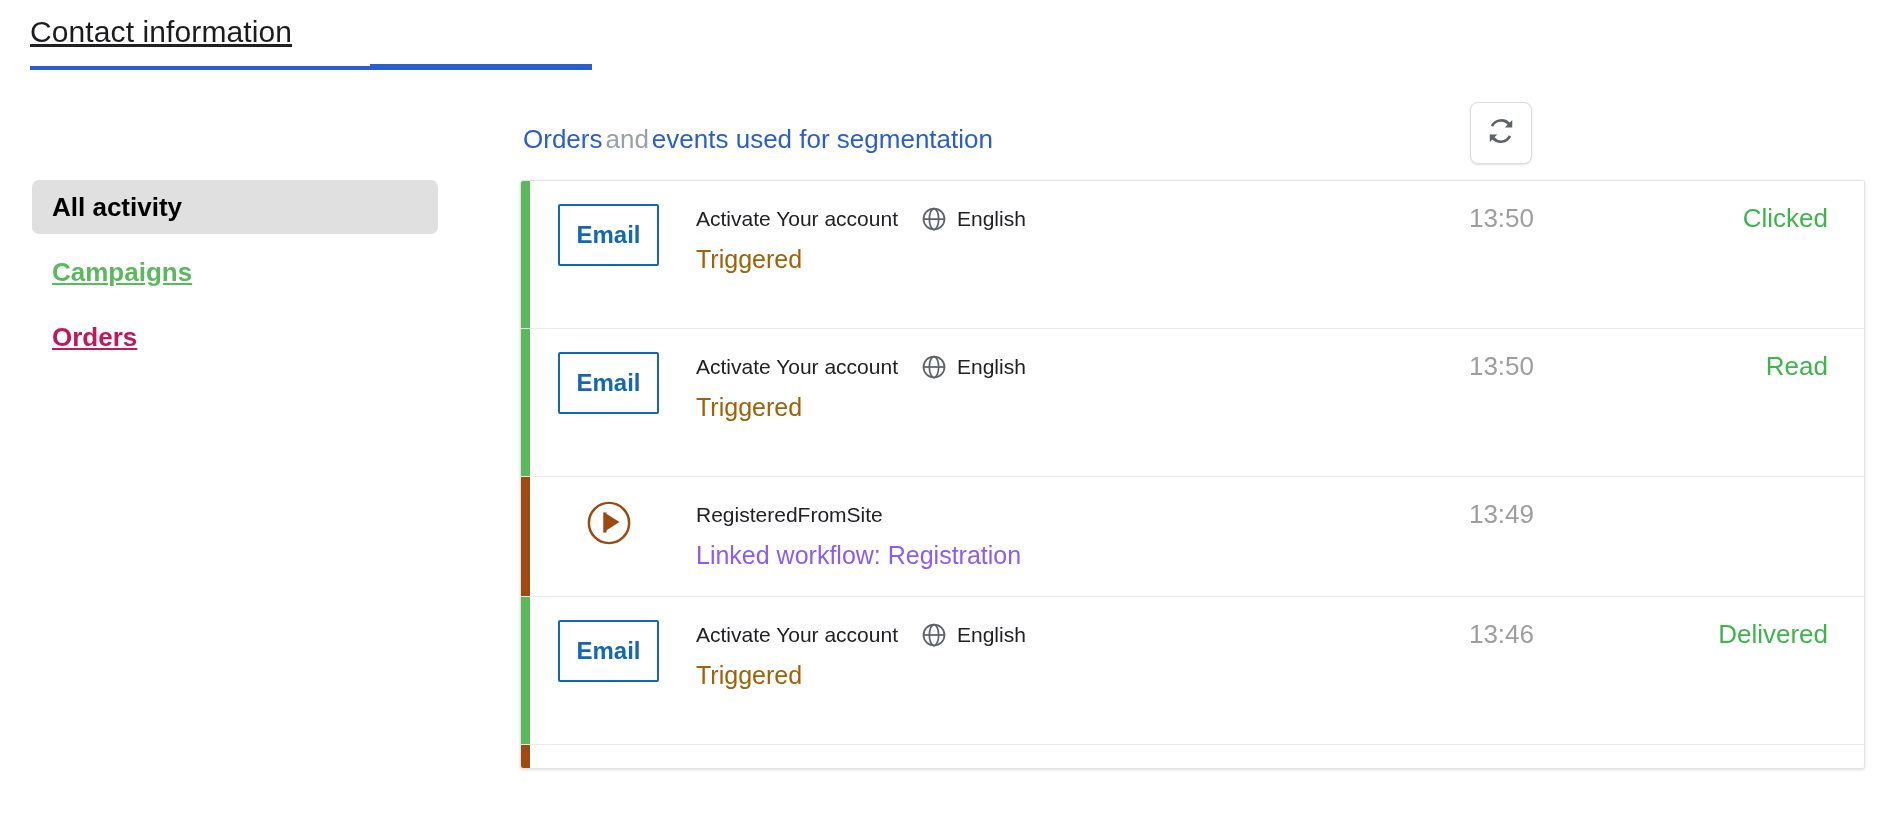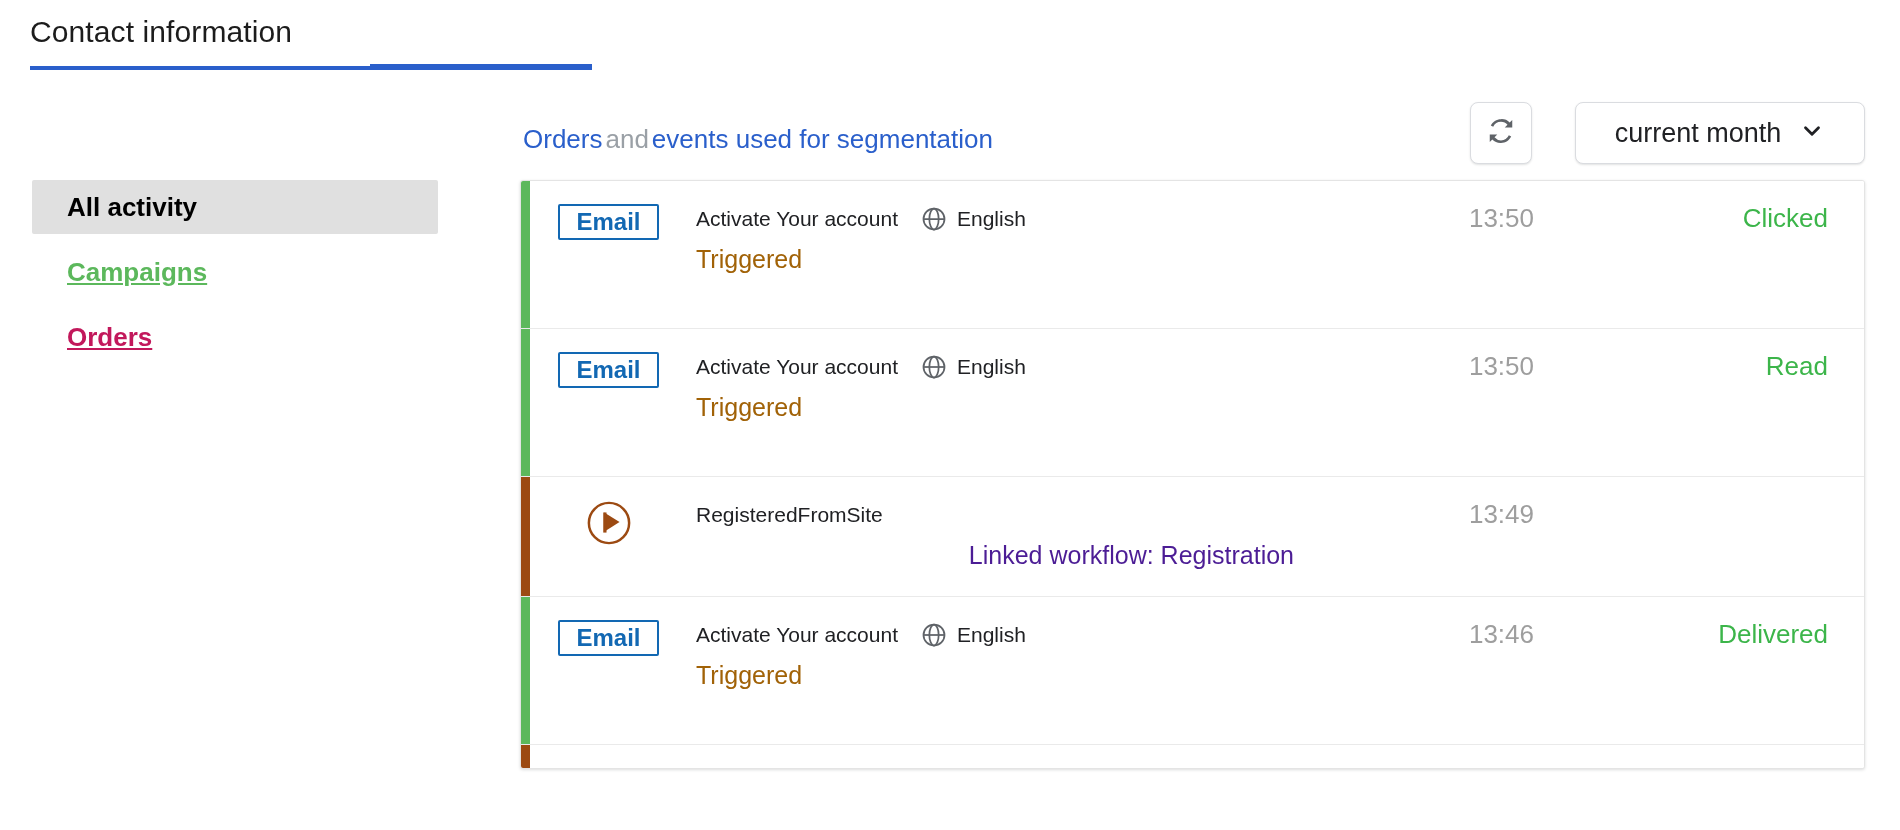--- a/index.html
+++ b/index.html
@@ -19,20 +19,21 @@
   
   .tabs {
     position: relative;
     height: 84px;
   }
   .tabs-row {
     display: flex;
     align-items: flex-start;
     padding-left: 30px;
     padding-top: 10px;
+    text-decoration: underline;
   }
   .tab {
     font-size: 30px;
     line-height: 44px;
     letter-spacing: .1px;
     white-space: nowrap;
     cursor: pointer;
     padding: 0;
   }
   .tab-inactive { color: #1c1c1c; }
@@ -126,24 +127,24 @@
   .sidebar {
     position: absolute;
     left: 32px;
     top: 0;
     width: 406px;
   }
   .side-item {
     height: 54px;
     display: flex;
     align-items: center;
-    padding-left: 35px;
+    padding-left: 20px;
     font-size: 26px;
     font-weight: bold;
-    border-radius: 2px;
+    border-radius: 7px;
     cursor: pointer;
     box-sizing: border-box;
   }
   .side-item + .side-item { margin-top: 11px; text-decoration: underline; }
   .side-item.active { background: #e0e0e0; color: #000; }
   .side-item.c-campaigns { color: #5cb85c; }
   .side-item.c-events { color: #c0621a; }
   .side-item.c-orders { color: #c2185b; }
 
   
@@ -185,21 +186,21 @@
     justify-content: center;
     padding-top: 23px;
     box-sizing: border-box;
   }
 
   .badge-email {
     border: 2px solid #1268b3;
     color: #1268b3;
     font-size: 24px;
     font-weight: bold;
-    padding: 2px 16px;
+    padding: 15px 16px;
     border-radius: 2px;
     line-height: 1.15;
     cursor: pointer;
     background: #fff;
   }
 
   .event-circle {
     width: 46px;
     height: 46px;
     display: block;
@@ -223,23 +224,22 @@
     display: inline-flex;
     align-items: center;
   }
   .row-sub {
     font-size: 25px;
     line-height: 34px;
     color: #a16207;
     margin-top: 5px;
   }
   .row-sub.link {
-    color: #4c1d95;
-    cursor: pointer;
-    text-align: right;
+    color: #8b5cf6;
+    cursor: pointer;
   }
 
   .row-time {
     flex: 0 0 240px;
     text-align: right;
     padding-top: 22px;
     font-size: 26px;
     color: #9e9e9e;
     white-space: nowrap;
   }
@@ -275,28 +275,20 @@
     <span>
       <svg width="30" height="30" viewBox="0 0 24 24" fill="#5f6368" aria-hidden="true">
         <path d="M12 4.5c2.1 0 3.98.96 5.2 2.47l-2.2 2.2h6V3.2l-2.05 2.05A8.96 8.96 0 0 0 12 2.5
                  c-3.6 0-6.7 2.1-8.15 5.15l1.9.9A6.98 6.98 0 0 1 12 4.5z"></path>
         <path d="M12 19.5a6.98 6.98 0 0 1-5.2-2.47l2.2-2.2h-6v5.97l2.05-2.05A8.96 8.96 0 0 0 12 21.5
                  c3.6 0 6.7-2.1 8.15-5.15l-1.9-.9A6.98 6.98 0 0 1 12 19.5z"></path>
       </svg>
     </span>
   </div>
 
-  <div class="period-select">
-    <span class="period-label">current month</span>
-    <span>
-      <svg width="26" height="26" viewBox="0 0 24 24" fill="none" stroke="#202124" stroke-width="2.6" stroke-linecap="round" stroke-linejoin="round" aria-hidden="true">
-        <polyline points="6 9 12 15 18 9"></polyline>
-      </svg>
-    </span>
-  </div>
 </div>
 
 <div class="content">
 
   <div class="sidebar">
     <div class="side-item active">
       <span>All activity</span>
     </div>
     <div class="side-item c-campaigns">
       <span>Campaigns</span>

